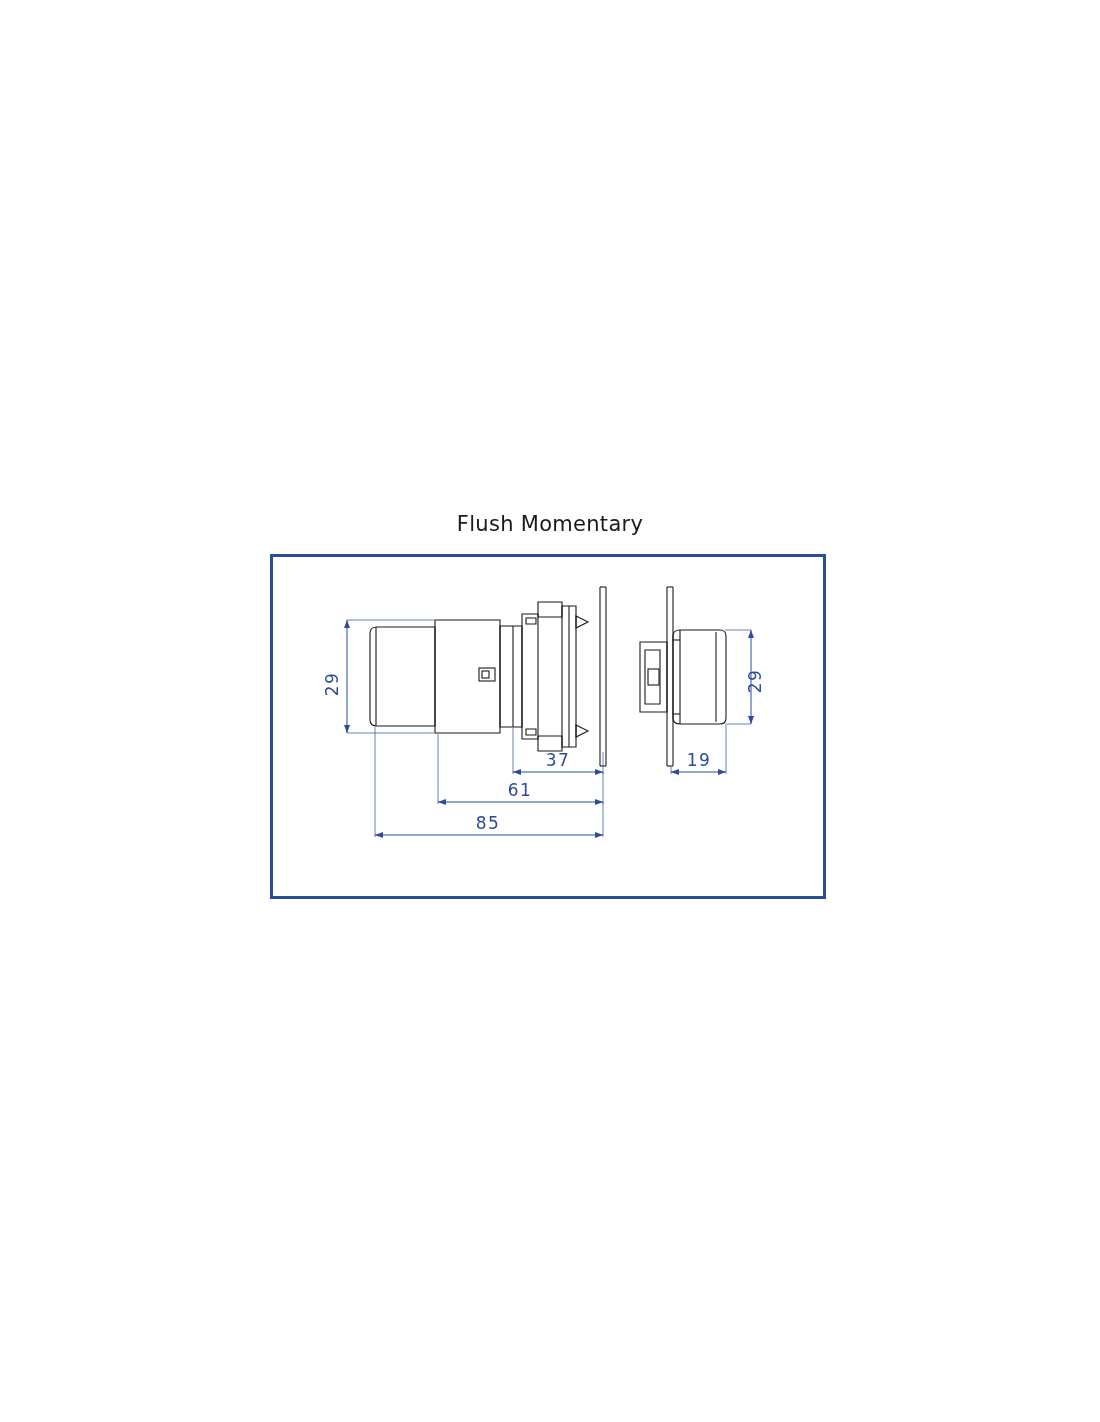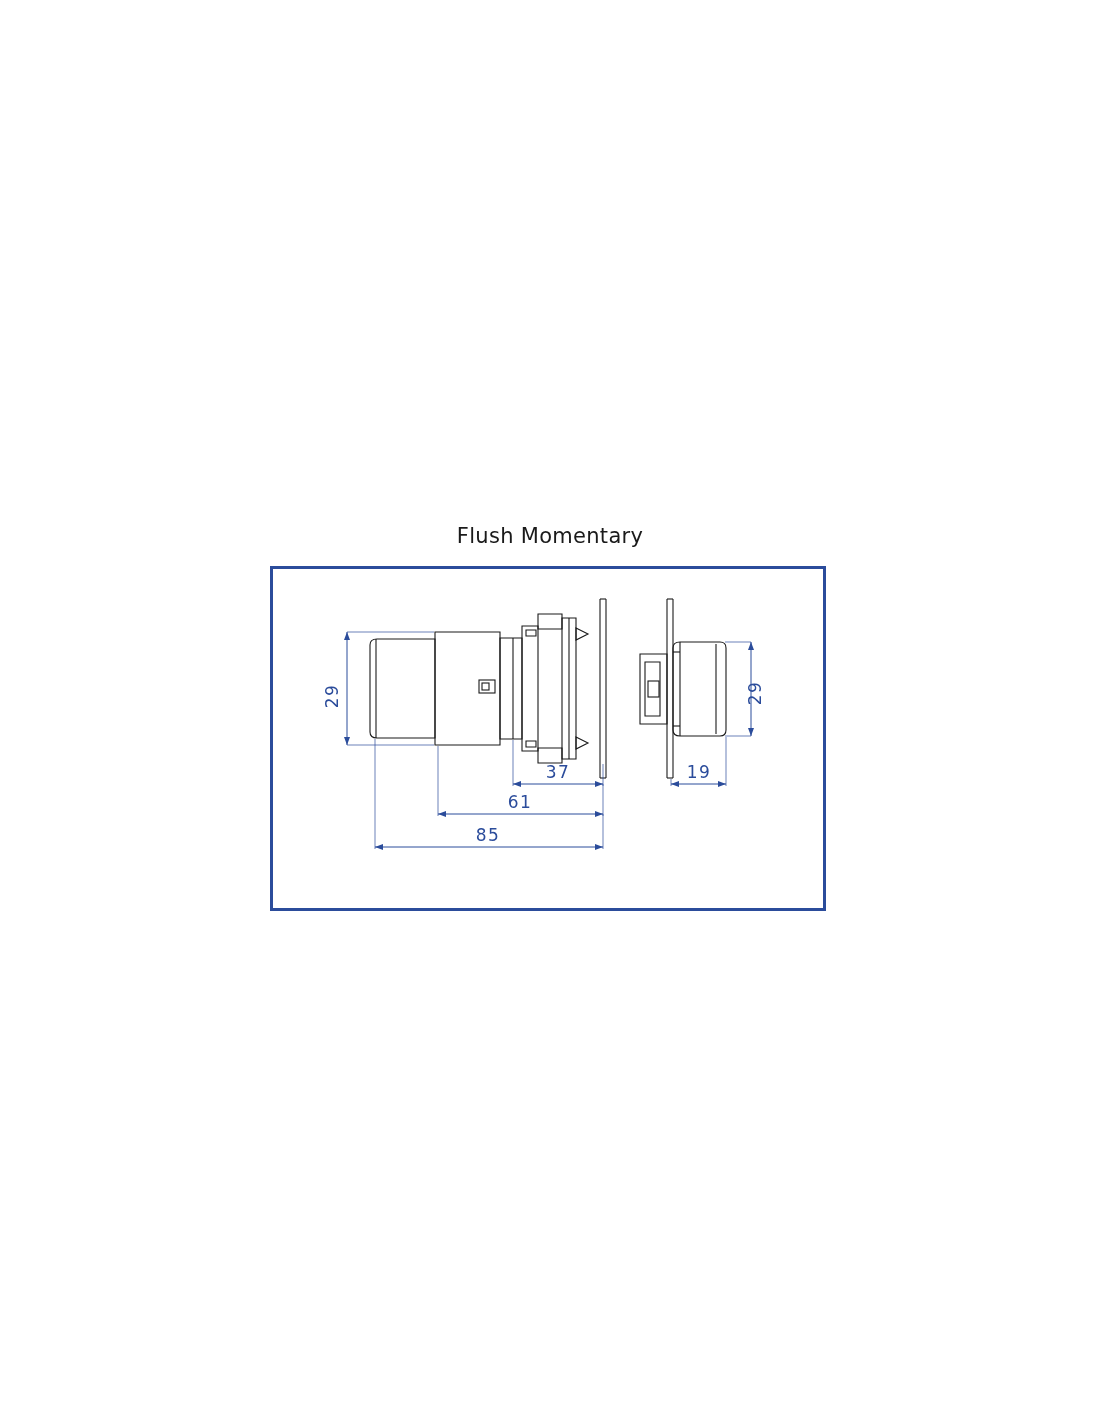--- a/index.html
+++ b/index.html
@@ -12,21 +12,20 @@
     height: 1422px;
     position: relative;
     font-family: "DejaVu Sans", sans-serif;
     overflow: hidden;
   }
   #page {
     position: absolute;
     left: 0; top: 0;
     width: 1100px;
     height: 1326px;
-    margin-top: 12px;
   }
   .title {
     position: absolute;
     left: 0;
     top: 512px;
     width: 1100px;
     text-align: center;
     font-family: "DejaVu Sans", sans-serif;
     font-size: 21px;
     color: #1a1a1a;

